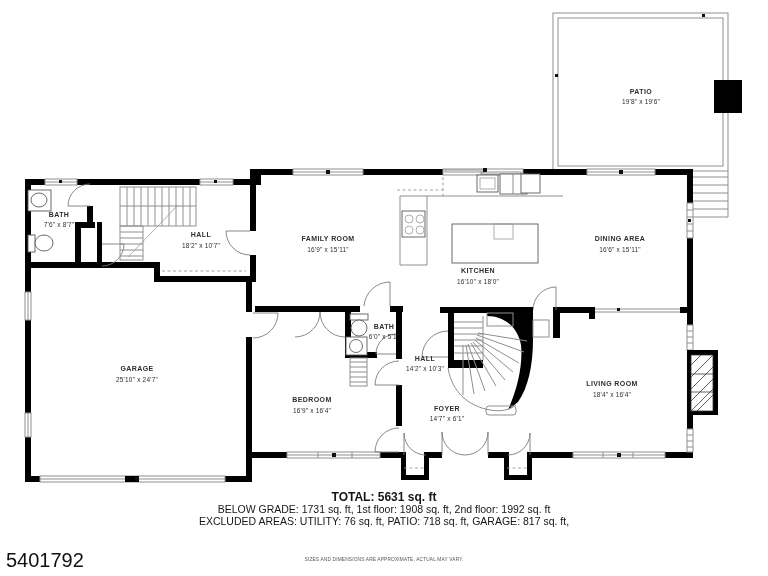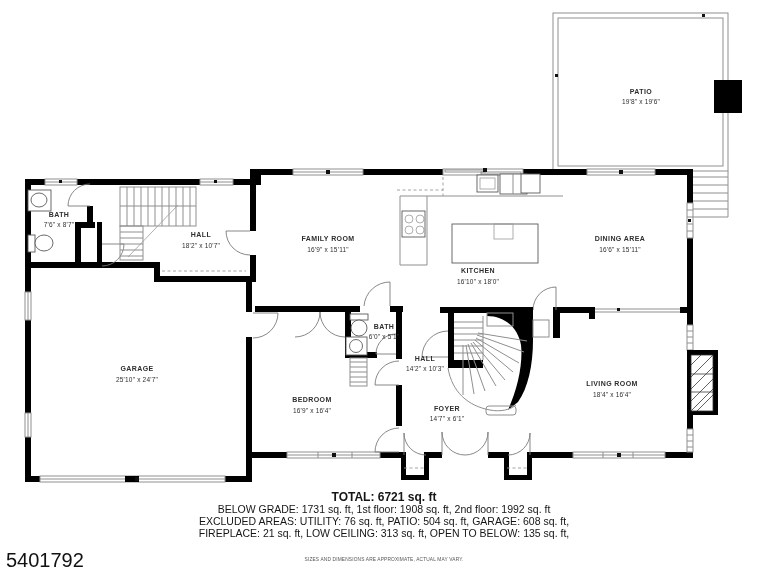--- a/index.html
+++ b/index.html
@@ -372,21 +372,20 @@
     <text class="rn" x="425" y="361">HALL</text>
     <text class="rd" x="425" y="371">14'2" x 10'3"</text>
     <text class="rn" x="447" y="411">FOYER</text>
     <text class="rd" x="447" y="421">14'7" x 6'1"</text>
     <text class="rn" x="612" y="386">LIVING ROOM</text>
     <text class="rd" x="612" y="397">18'4" x 16'4"</text>
   </g>
 </svg>
 
 <div id="footer">
-  <div class="total">TOTAL: 6721 sq. ft</div>
+  <div class="total">TOTAL: 5631 sq. ft</div>
   <div class="fline">BELOW GRADE: 1731 sq. ft, 1st floor: 1908 sq. ft, 2nd floor: 1992 sq. ft</div>
-  <div class="fline">EXCLUDED AREAS: UTILITY: 76 sq. ft, PATIO: 504 sq. ft, GARAGE: 608 sq. ft,</div>
-  <div class="fline">FIREPLACE: 21 sq. ft, LOW CEILING: 313 sq. ft, OPEN TO BELOW: 135 sq. ft,</div>
+  <div class="fline">EXCLUDED AREAS: UTILITY: 76 sq. ft, PATIO: 718 sq. ft, GARAGE: 817 sq. ft,</div>
 </div>
 <div id="disclaimer">SIZES AND DIMENSIONS ARE APPROXIMATE, ACTUAL MAY VARY.</div>
 <div id="listing-id">5401792</div>
 
 </div>
 
 </body></html>

